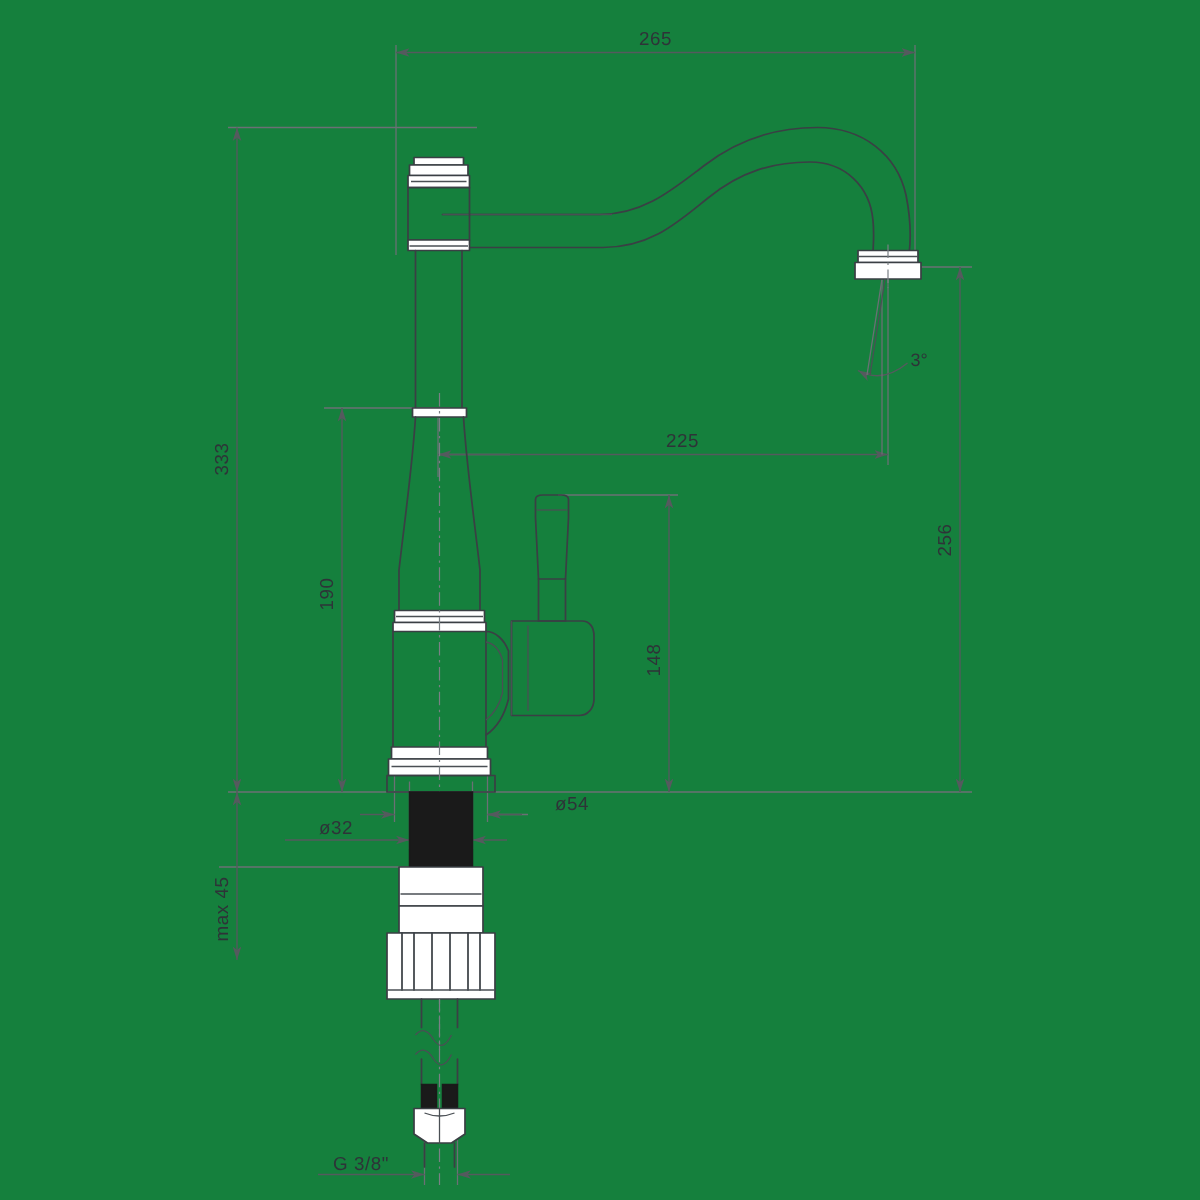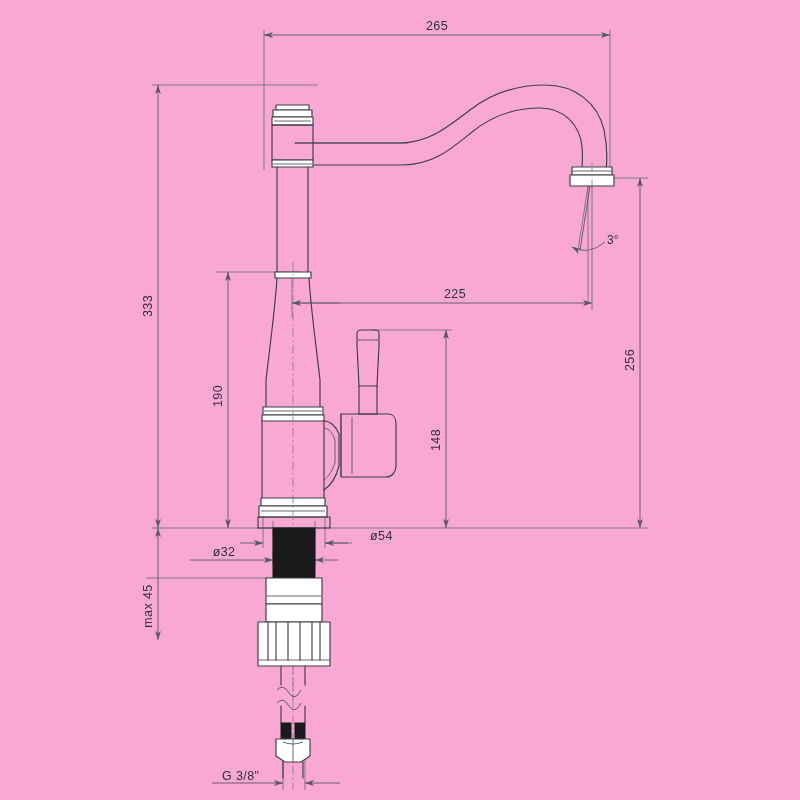--- a/index.html
+++ b/index.html
@@ -10,21 +10,21 @@
   body {
     width: 800px;
     height: 800px;
     font-family: "Liberation Sans", sans-serif;
     overflow: hidden;
   }
   #drawing-root {
     position: relative;
     width: 800px;
     height: 800px;
-    background: #f9a8d4;
+    background: #15803d;
   }
   svg#tech-drawing {
     display: block;
     width: 800px;
     height: 800px;
   }
   .dim-line {
     stroke: #555a5e;
     stroke-width: 0.9;
     fill: none;

